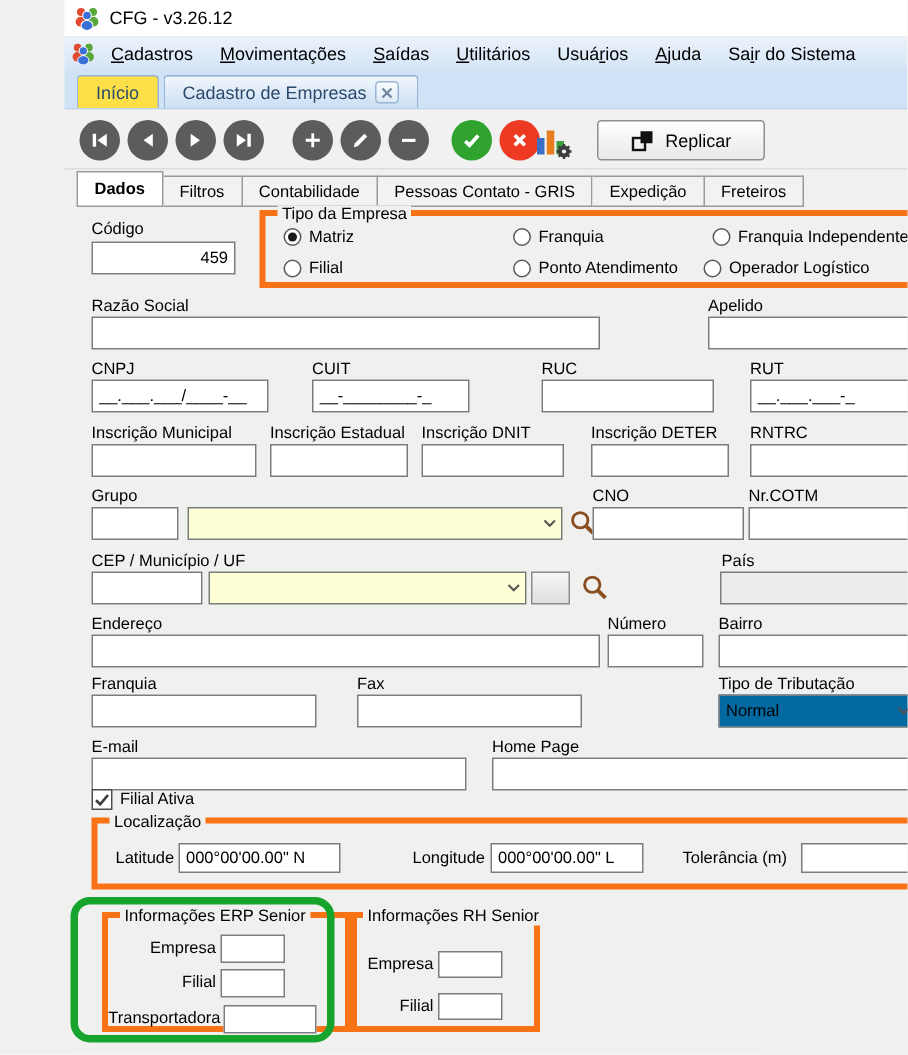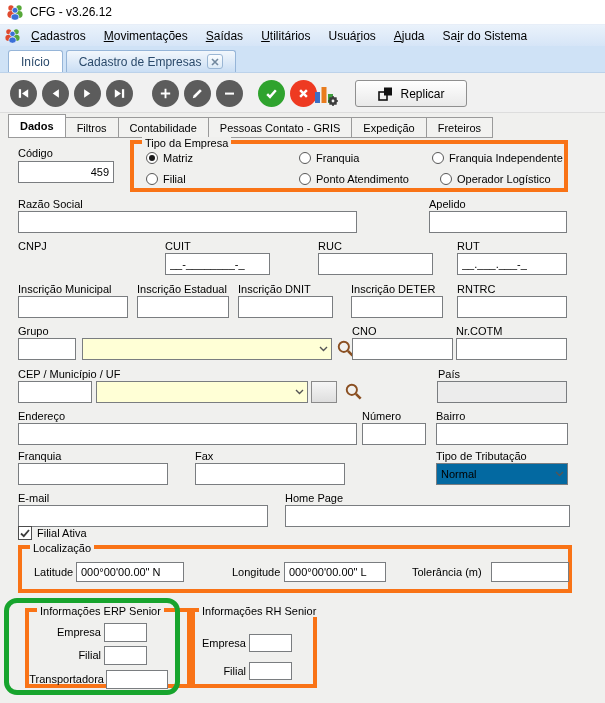--- a/index.html
+++ b/index.html
@@ -1,32 +1,32 @@
 <!DOCTYPE html>
 <html><head>
 <meta charset="utf-8">
 <style>
   * { box-sizing: border-box; margin: 0; padding: 0; }
   html,body { width:605px; height:703px; }
   body { font-family:"Liberation Sans", sans-serif; font-size:11px; color:#000; background:#fff; overflow:hidden; }
-  .app { position:relative; width:605px; height:703px; background:#f0f0ee; }
+  .app { position:relative; width:605px; height:703px; background:#f0f0ee;padding-left:43px; }
 
   
   .titlebar { height:24px; background:#ffffff; display:flex; align-items:center; gap:6px; padding:0 6px; font-size:12px; }
 
   
   .menubar { height:22px; background:linear-gradient(#eaf2fb,#d6e5f7); display:flex; align-items:center; gap:2px; padding:0 4px; font-size:12px; border-top:1px solid #e7eef8; }
   .menu-item { padding:2px 8px; cursor:default; white-space:nowrap; }
   .menu-item .u { text-decoration:underline; }
 
   
   .tabstrip { height:27px; background:#cfe2f6; display:flex; align-items:flex-end; padding:0 0 0 8px; border-bottom:1px solid #bcd2ea; }
   .mtab { height:22px; display:flex; align-items:center; gap:6px; padding:0 12px; font-size:12px; color:#2b4a6b;
           border:1px solid #96b5d8; border-bottom:none; border-radius:3px 3px 0 0; margin-right:3px; }
-  .mtab.active { background:#ffffff; }
+  .mtab.active { background:#fde047; }
   .mtab.doc { background:linear-gradient(#f2f7fc,#cadef4); }
   .closebox { width:16px; height:15px; border:1px solid #9ab6d4; border-radius:3px; background:linear-gradient(#fbfdfe,#dceaf7); display:flex; align-items:center; justify-content:center; }
 
   
   .toolbar { height:40px; background:#f1f1f1; border-bottom:1px solid #dddddd; display:flex; align-items:center; position:relative; }
   .cbtn { width:27px; height:27px; border-radius:50%; background:#5c5c5c; display:flex; align-items:center; justify-content:center; position:absolute; top:7px; }
   .cbtn.green { background:#2fa32e; }
   .cbtn.red { background:#ee3a22; }
   .chartbtn { position:absolute; top:8px; left:313px; width:26px; height:26px; }
   .replicar { position:absolute; top:7px; left:355px; width:112px; height:27px; border:1px solid #8f8f8f; border-radius:3px;
@@ -222,32 +222,33 @@
           <span>Franquia Independente</span>
         </div>
       <div class="radio-opt" style="left:12px; top:29px">
           <span class="radio"></span>
           <span>Filial</span>
         </div>
       <div class="radio-opt" style="left:165px; top:29px">
           <span class="radio"></span>
           <span>Ponto Atendimento</span>
         </div>
-      <div class="radio-opt" style="left:306px; top:29px">
+      <div class="radio-opt" style="left:292px; top:29px">
           <span class="radio"></span>
           <span>Operador Logístico</span>
         </div>
     </div>
 
     <span class="lbl" style="left:18px; top:60px">Razão Social</span>
     <input class="tb" style="left: 18px; top: 73px; width: 339px;" value="">
     <span class="lbl" style="left:429px; top:60px">Apelido</span>
     <input class="tb" style="left: 429px; top: 73px; width: 138px;" value="">
 
     <span class="lbl" style="left:18px; top:102px">CNPJ</span>
+    <input class="tb" style="left: 18px; top: 115px; width: 118px;" value="__.___.___/____-__">
     <span class="lbl" style="left:165px; top:102px">CUIT</span>
     <input class="tb" style="left: 165px; top: 115px; width: 105px;" value="__-________-_">
     <span class="lbl" style="left:318px; top:102px">RUC</span>
     <input class="tb" style="left: 318px; top: 115px; width: 115px;" value="">
     <span class="lbl" style="left:457px; top:102px">RUT</span>
     <input class="tb" style="left: 457px; top: 115px; width: 110px;" value="__.___.___-_">
 
     <span class="lbl" style="left:18px; top:145px">Inscrição Municipal</span>
     <input class="tb" style="left: 18px; top: 158px; width: 110px;" value="">
     <span class="lbl" style="left:137px; top:145px">Inscrição Estadual</span>

